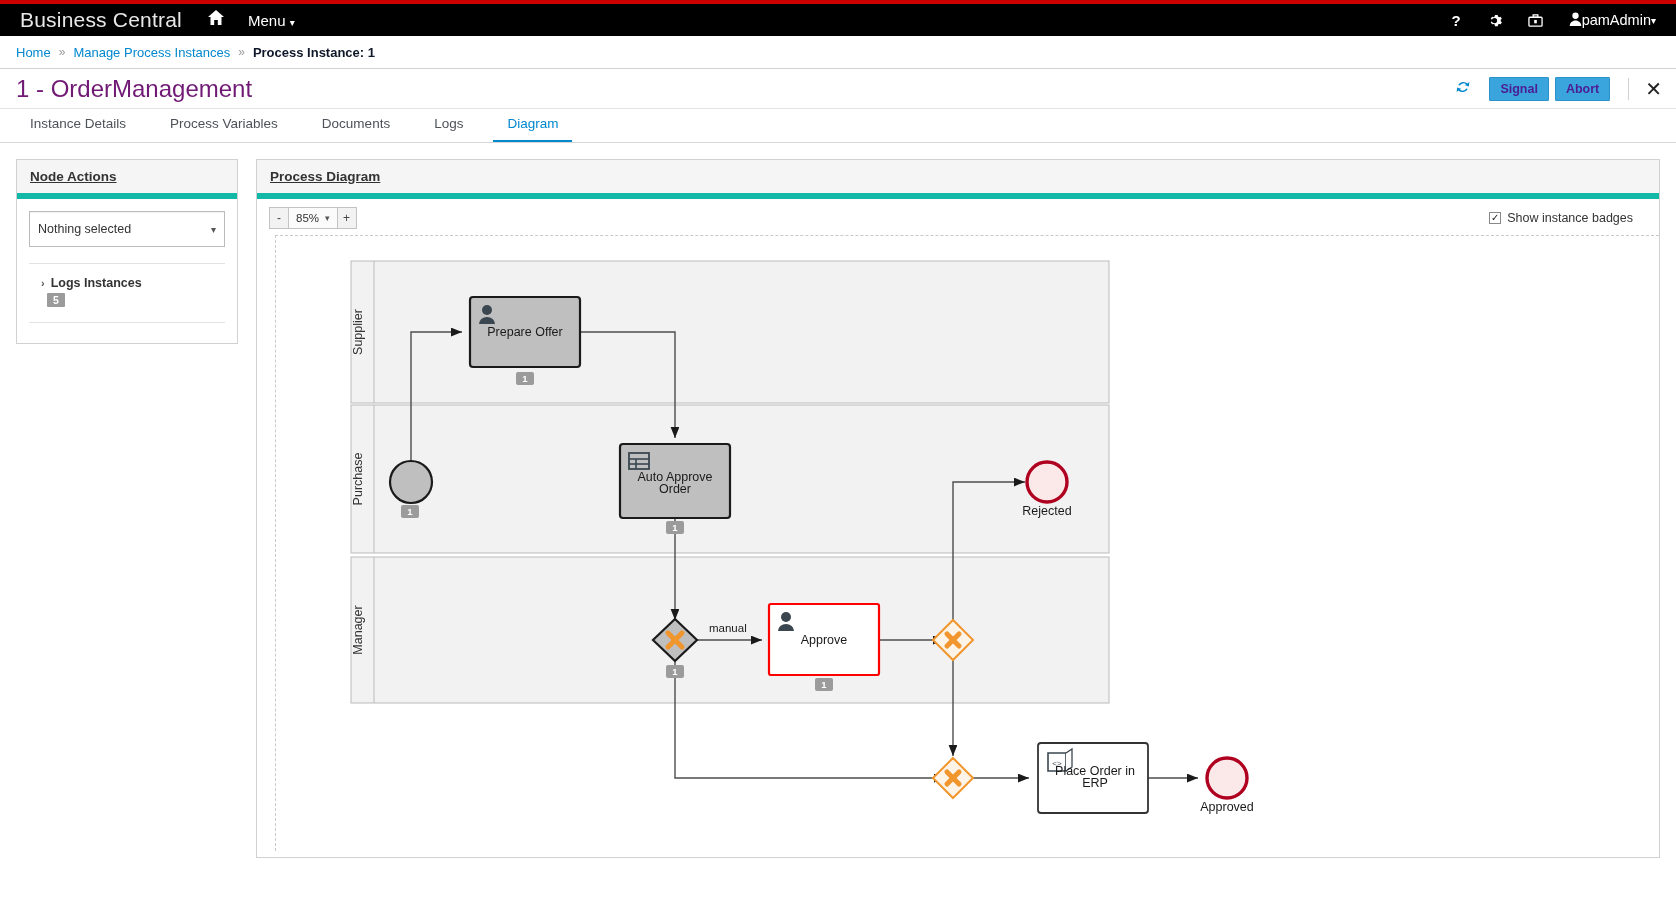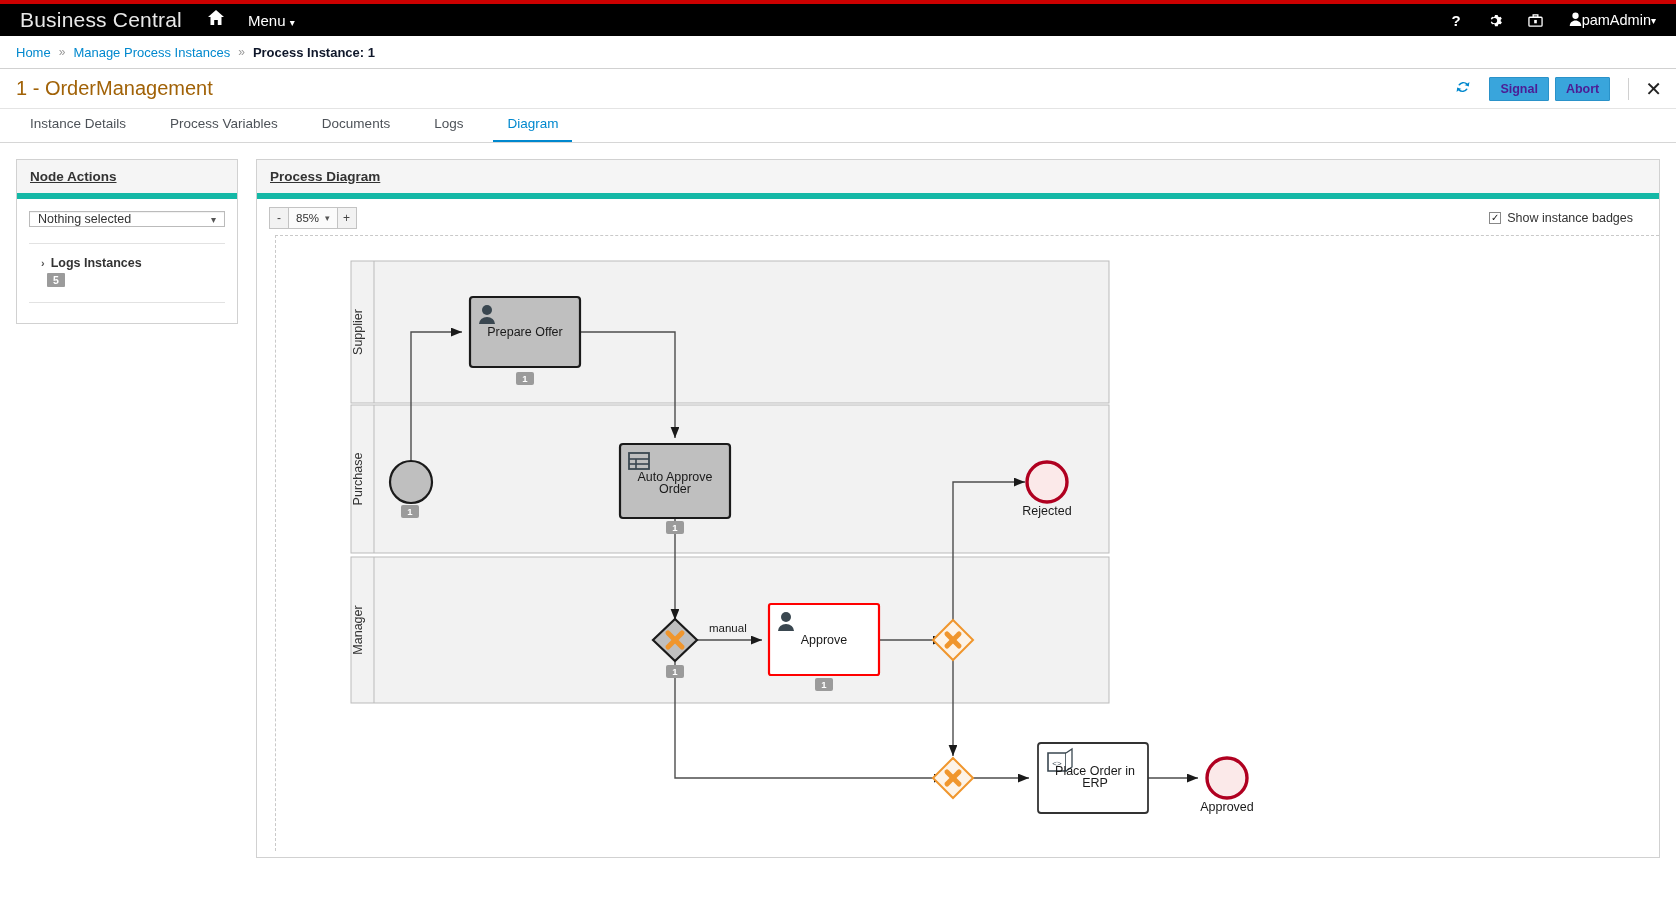--- a/index.html
+++ b/index.html
@@ -42,21 +42,21 @@
   }
   .bc-link { color: #0088ce; cursor: pointer; }
   .bc-sep { color: #999; margin: 0 8px; font-size: 12px; }
   .bc-current { color: #0f172a; font-weight: bold; }
 
   
   .titlebar {
     height: 40px; display: flex; align-items: center;
     padding: 0 14px 0 16px; border-bottom: 1px solid #e4e4e4;
   }
-  .page-title { font-size: 20px; color: #a16207; font-weight: 400; }
+  .page-title { font-size: 24px; color: #701a75; font-weight: 400; }
   .tb-spacer { flex: 1; }
   .refresh-icon { color: #0088ce; font-size: 16px; margin-right: 12px; cursor: pointer; }
   .btn-primary {
     background: #39a5dc; border: 1px solid #2a92c9; color: #4c1d95;
     font-size: 12.5px; font-weight: bold; padding: 4px 10px;
     margin-left: 6px; cursor: pointer; border-radius: 1px;
   }
   .tb-divider { width: 1px; height: 22px; background: #d0d0d0; margin: 0 16px 0 18px; }
   .close-x { font-size: 20px; color: #222; cursor: pointer; line-height: 1; }
 
@@ -78,21 +78,21 @@
   .panel {
     border: 1px solid #d1d1d1; background: #fff;
   }
   .panel-head {
     background: #f5f5f5; border-bottom: 6px solid #14b8a6;
     padding: 9px 13px; font-size: 13.5px; font-weight: bold; color: #333; text-decoration: underline;
   }
   .left-panel { width: 222px; }
   .panel-body { padding: 12px; }
   .select-box {
-    width: 100%; height: 16px; border: 1px solid #bbb; background: #fff;
+    width: 100%; height: 36px; border: 1px solid #bbb; background: #fff;
     display: flex; align-items: center; padding: 0 8px;
     font-size: 12.5px; color: #333; cursor: pointer;
     box-shadow: inset 0 1px 1px rgba(0,0,0,.06);
   }
   .select-box .caret-d { margin-left: auto; color: #555; font-size: 10px; }
   .divider-line { height: 1px; background: #e2e2e2; margin: 16px 0 12px 0; }
   .tree-row {
     display: flex; align-items: center; gap: 6px;
     font-size: 12.5px; color: #333; font-weight: bold;
     padding-left: 12px; cursor: pointer;

